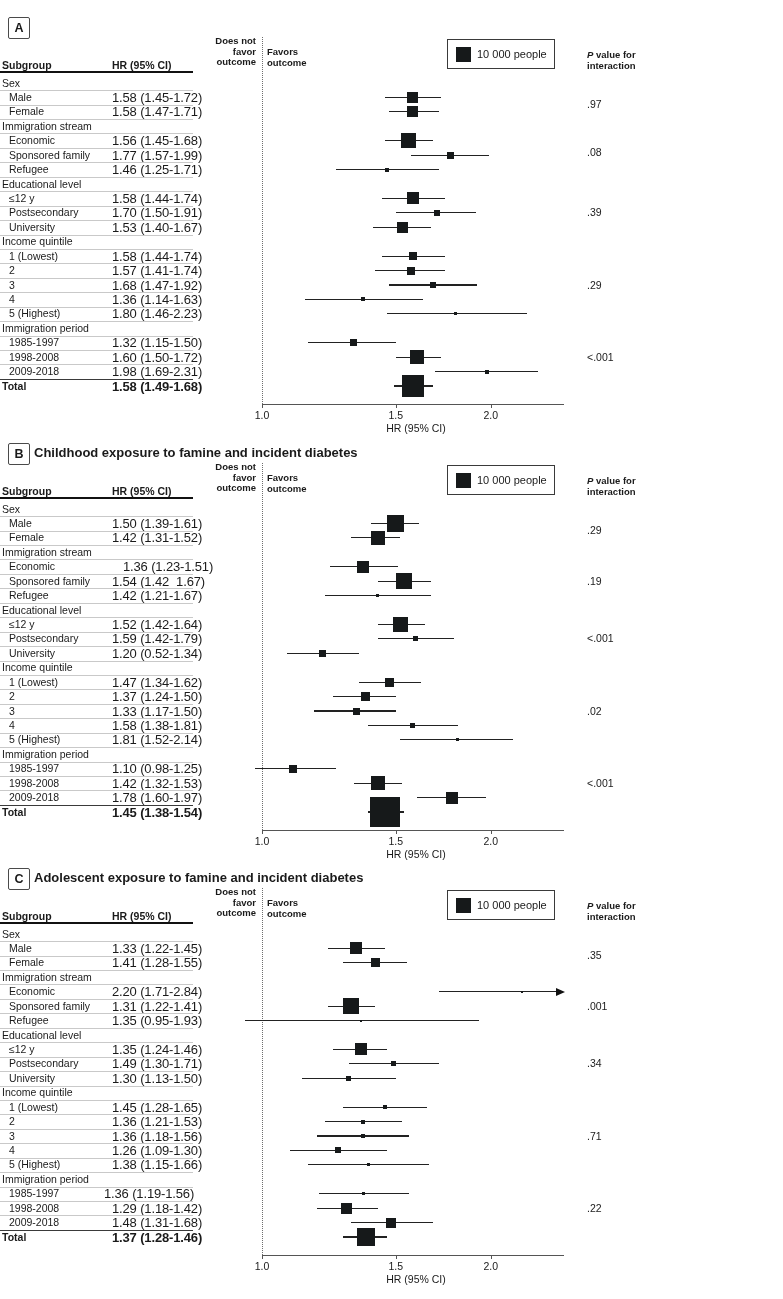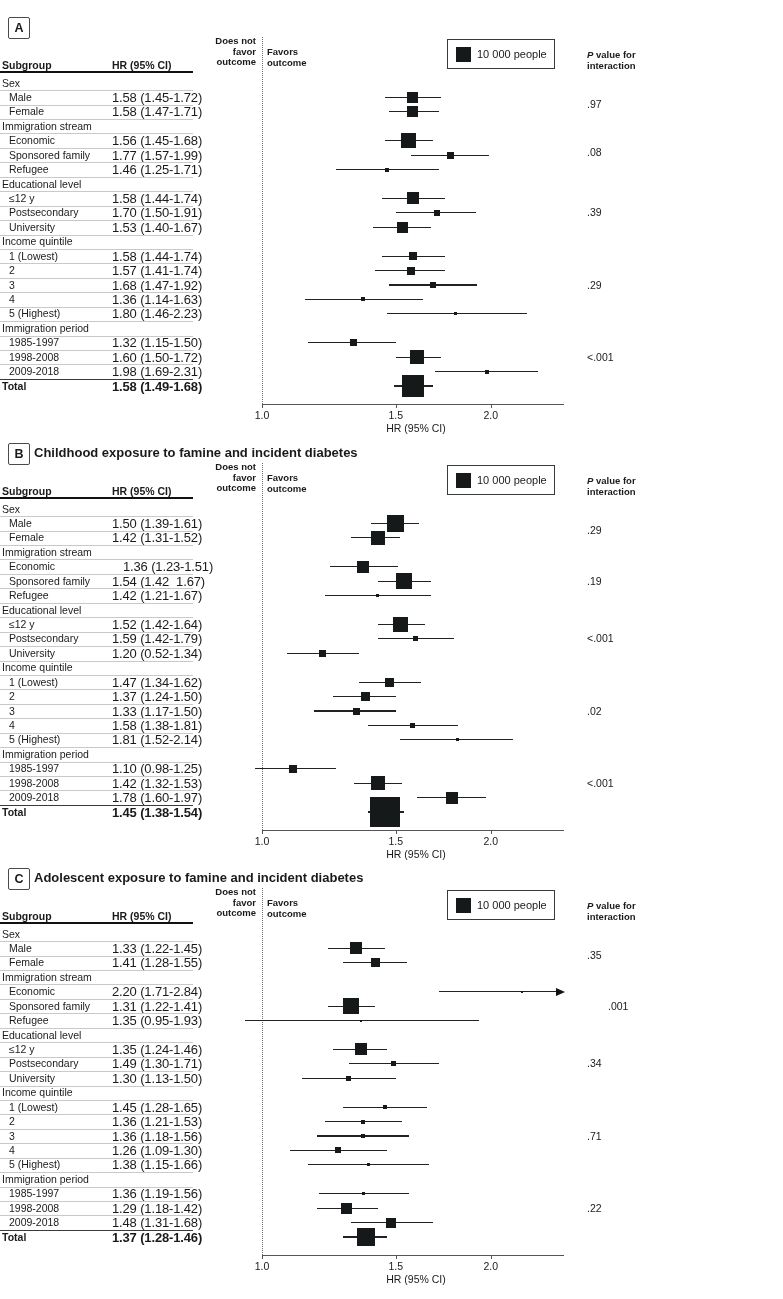--- a/index.html
+++ b/index.html
@@ -402,40 +402,40 @@
         <div class="ci" style="left: 290.439px; width: 96.4454px; top: 288.85px;"></div>
         <div class="sq" style="width: 6px; height: 6px; left: 335.267px; top: 286.45px;"></div>
         <div class="rlabel item" style="left: 9px; top: 297.38px;">5 (Highest)</div>
         <div class="rhr item" style="left: 112px; top: 297.38px;">1.38 (1.15-1.66)</div>
         <div class="sep" style="top: 311.08px;"></div>
         <div class="ci" style="left: 308.121px; width: 121.128px; top: 303.28px;"></div>
         <div class="sq" style="width: 3px; height: 3px; left: 366.788px; top: 302.38px;"></div>
         <div class="rlabel group" style="left: 2px; top: 311.81px;">Immigration period</div>
         <div class="sep" style="top: 325.51px;"></div>
         <div class="rlabel item" style="left: 9px; top: 326.24px;">1985-1997</div>
-        <div class="rhr item" style="left: 112px; top: 326.24px; text-align: center;">1.36 (1.19-1.56)</div>
+        <div class="rhr item" style="left: 104px; top: 326.24px; text-align: center;">1.36 (1.19-1.56)</div>
         <div class="sep" style="top: 339.94px;"></div>
         <div class="ci" style="left: 319.405px; width: 89.3417px; top: 332.14px;"></div>
         <div class="sq" style="width: 3px; height: 3px; left: 361.97px; top: 331.24px;"></div>
         <div class="rlabel item" style="left: 9px; top: 340.67px;">1998-2008</div>
         <div class="rhr item" style="left: 112px; top: 340.67px;">1.29 (1.18-1.42)</div>
         <div class="sep" style="top: 354.37px;"></div>
         <div class="ci" style="left: 316.62px; width: 61.097px; top: 346.57px;"></div>
         <div class="sq" style="width: 11px; height: 11px; left: 340.532px; top: 341.67px;"></div>
         <div class="rlabel item" style="left: 9px; top: 355.1px;">2009-2018</div>
         <div class="rhr item" style="left: 112px; top: 355.1px;">1.48 (1.31-1.68)</div>
         <div class="sep dark" style="top: 368.8px;"></div>
         <div class="ci" style="left: 351.109px; width: 82.093px; top: 361px;"></div>
         <div class="sq" style="width: 10px; height: 10px; left: 386.374px; top: 356.6px;"></div>
         <div class="rlabel total" style="left: 2px; top: 369.53px;">Total</div>
         <div class="rhr total" style="left: 112px; top: 369.53px;">1.37 (1.28-1.46)</div>
         <div class="ci" style="left: 343.464px; width: 43.4202px; top: 375.43px;"></div>
         <div class="sq" style="width: 18px; height: 18px; left: 356.888px; top: 367.03px;"></div>
         <div class="pval" style="left: 587px; top: 88.145px;">.35</div>
-        <div class="pval" style="left: 608px; top: 138.65px;">.001</div>
+        <div class="pval" style="left: 587px; top: 138.65px;">.001</div>
         <div class="pval" style="left: 587px; top: 196.37px;">.34</div>
         <div class="pval" style="left: 587px; top: 268.52px; text-align: center;">.71</div>
         <div class="pval" style="left: 587px; top: 340.67px;">.22</div>
       </div>
     <div class="axis-layer">
         <div class="axline" style="left: 262px; width: 302.376px; top: 394px;"></div>
         <div class="tick" style="left: 262px; top: 394px;"></div>
         <div class="ticklabel" style="left: 247px; top: 399px;">1.0</div>
         <div class="tick" style="left: 395.803px; top: 394px;"></div>
         <div class="ticklabel" style="left: 380.803px; top: 399px;">1.5</div>

